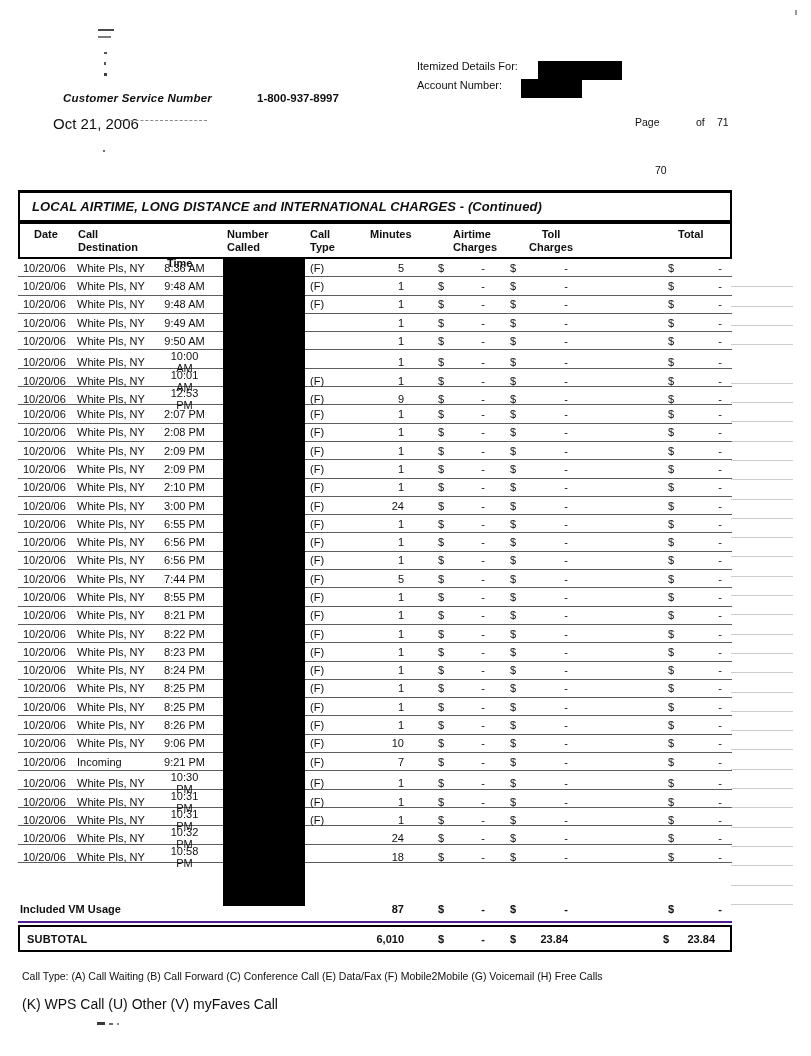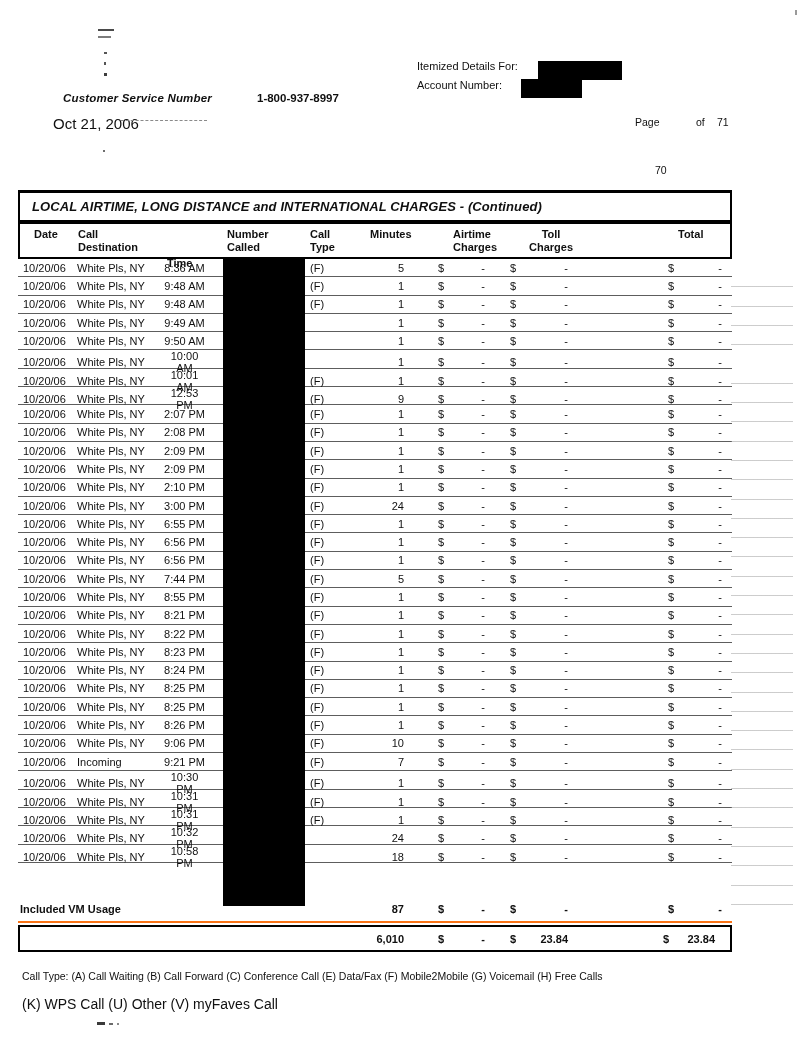--- a/index.html
+++ b/index.html
@@ -44,21 +44,21 @@
   .c.dest { padding-left:1px; white-space:nowrap; }
   .c.time { text-align:center; padding-right:5px; }
   .c.type { padding-left:6px; }
   .c.min  { text-align:right; padding-right:4px; }
   .money  { display:flex; justify-content:space-between; align-items:center; }
   .money .cur { font-style:normal; }
   .money.air   { padding:0 5px  0 30px; }
   .money.tollc { padding:0 12px 0 20px; }
   .money.totc  { padding:0 10px 0 8px; }
 
-  .vm-row { left:18px; top:896px; width:714px; height:27px; border-bottom:2px solid #f97316;
+  .vm-row { left:18px; top:896px; width:714px; height:27px; border-bottom:2px solid #4c1d95;
             display:grid; grid-template-columns:58px 86px 50px 92px 56px 48px 82px 90px 80px 72px;
             align-items:center; font-size:11px; font-weight:bold; }
   .vm-row .label { grid-column:1 / 6; padding-left:2px; }
 
   .subtotal-box { left:18px; top:925px; width:714px; height:27px; border:2.5px solid #000;
             display:grid; grid-template-columns:56px 86px 50px 92px 56px 48px 82px 90px 75px 70px;
             align-items:center; font-size:11px; font-weight:bold; }
   .subtotal-box .label { grid-column:1 / 6; padding-left:7px; letter-spacing:.2px; }
 
   .redact-numbers { left:223px; top:259px; width:82px; height:647px; z-index:5; }
@@ -847,20 +847,21 @@
       <i class="cur">$</i>
       <span class="amt">-</span>
     </span>
   <span class="c money totc" style="grid-column:10;">
       <i class="cur">$</i>
       <span class="amt">-</span>
     </span>
 </div>
 
 <div class="abs subtotal-box">
+  <span class="label">SUBTOTAL</span>
   <span class="c min" style="grid-column:6;">6,010</span>
   <span class="c money air" style="grid-column:7;">
       <i class="cur">$</i>
       <span class="amt">-</span>
     </span>
   <span class="c money tollc" style="grid-column:8;">
       <i class="cur">$</i>
       <span class="amt">23.84</span>
     </span>
   <span class="c money totc" style="grid-column:10;">

